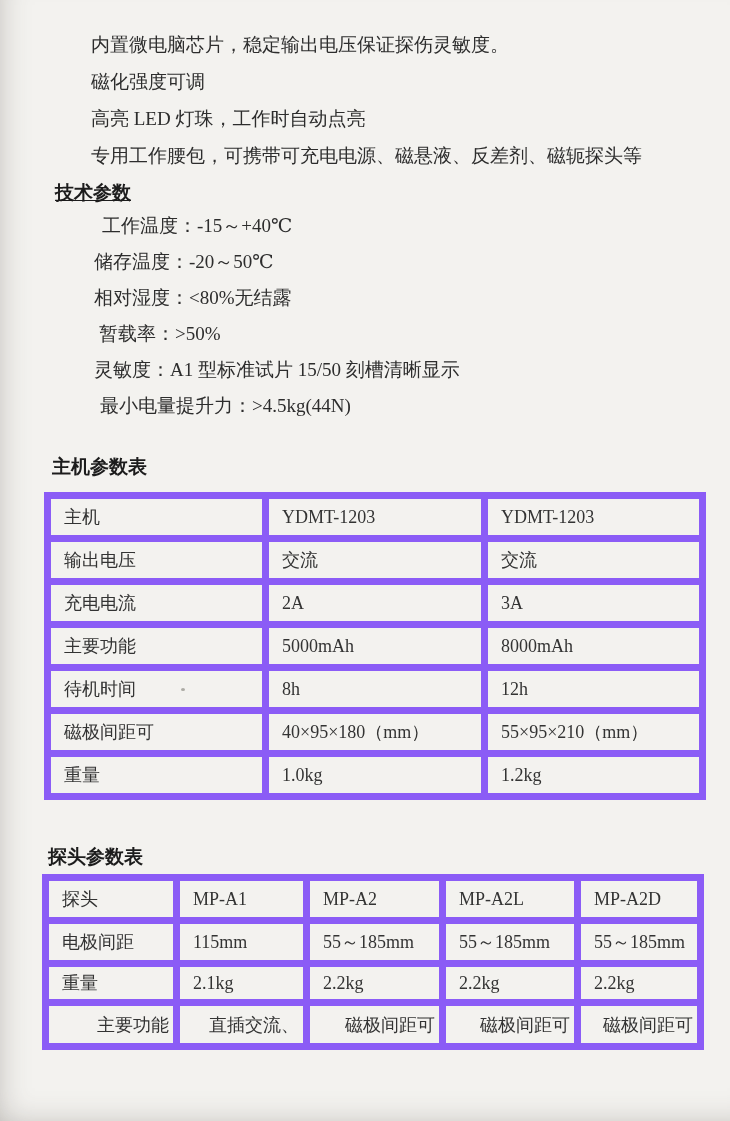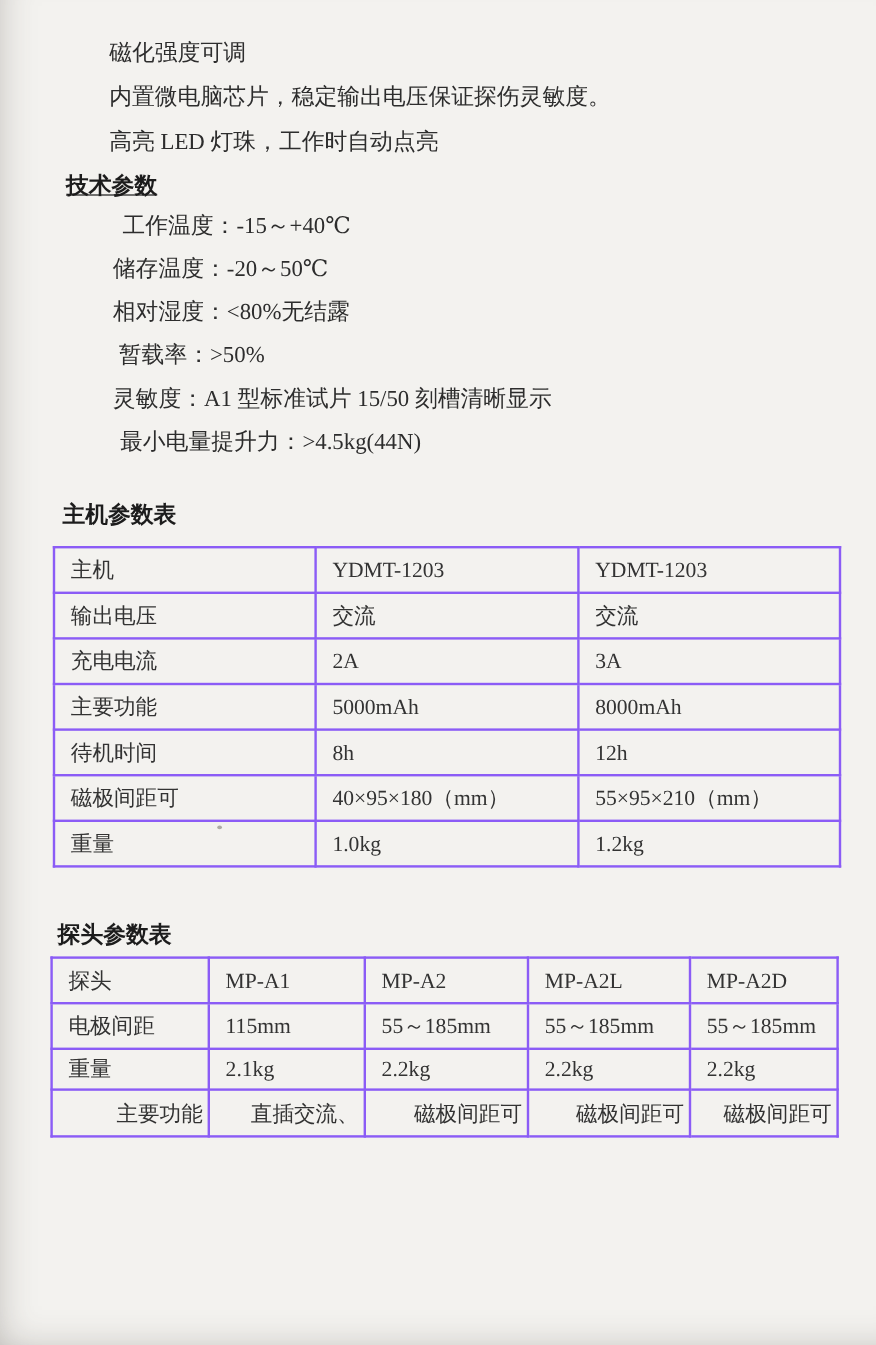--- a/index.html
+++ b/index.html
@@ -21,42 +21,43 @@
   .params{margin-left:94px;}
   .params p{margin:0;font-size:19px;line-height:36px;}
   .p-ind8{padding-left:8px;}
   .p-ind5{padding-left:5px;}
   .p-ind6{padding-left:6px;}
   .t1-h{margin:28px 0 10px 52px;}
   .t2-h{margin:42px 0 2px 48px;}
   table{border-collapse:collapse;table-layout:fixed;}
   .t1{margin-left:44px;}
   .t2{margin-left:42px;}
-  td{border:2px solid #8b5cf6;font-size:18px;color:#333;
+  td{border:7px solid #8b5cf6;font-size:18px;color:#333;
      padding:0 4px 0 13px;vertical-align:middle;overflow:hidden;white-space:nowrap;}
   .t1 td{height:36px;}
   .t2 .r1 td{height:36px;}
   .t2 .r2 td{height:36px;}
   .t2 .r3 td{height:74px;vertical-align:top;padding-top:12px;line-height:24px;}
   .t2 .r4 td{height:32px;}
   .t2 .r5 td{height:37px;text-align:right;}
   .acdc-line{line-height:24px;}
   .acdc-line + .acdc-line{margin-top:14px;}
   .speck{position:absolute;left:181px;top:688px;width:4px;height:3px;
          background:#9a9892;border-radius:50%;opacity:.8;}
 </style>
 </head>
 <body>
 
 <div class="page">
 
   <div class="features">
+    <p class="feat">内置微电脑芯片，稳定输出电压保证探伤灵敏度。</p>
     <p class="feat">磁化强度可调</p>
-    <p class="feat">内置微电脑芯片，稳定输出电压保证探伤灵敏度。</p>
     <p class="feat">高亮 LED 灯珠，工作时自动点亮</p>
+    <p class="feat">专用工作腰包，可携带可充电电源、磁悬液、反差剂、磁轭探头等</p>
   </div>
 
   <h2 class="h tech-h">技术参数</h2>
 
   <div class="params">
     <p class="p-ind8">工作温度：-15～+40℃</p>
     <p>储存温度：-20～50℃</p>
     <p>相对湿度：&lt;80%无结露</p>
     <p class="p-ind5">暂载率：&gt;50%</p>
     <p>灵敏度：A1 型标准试片 15/50 刻槽清晰显示</p>

